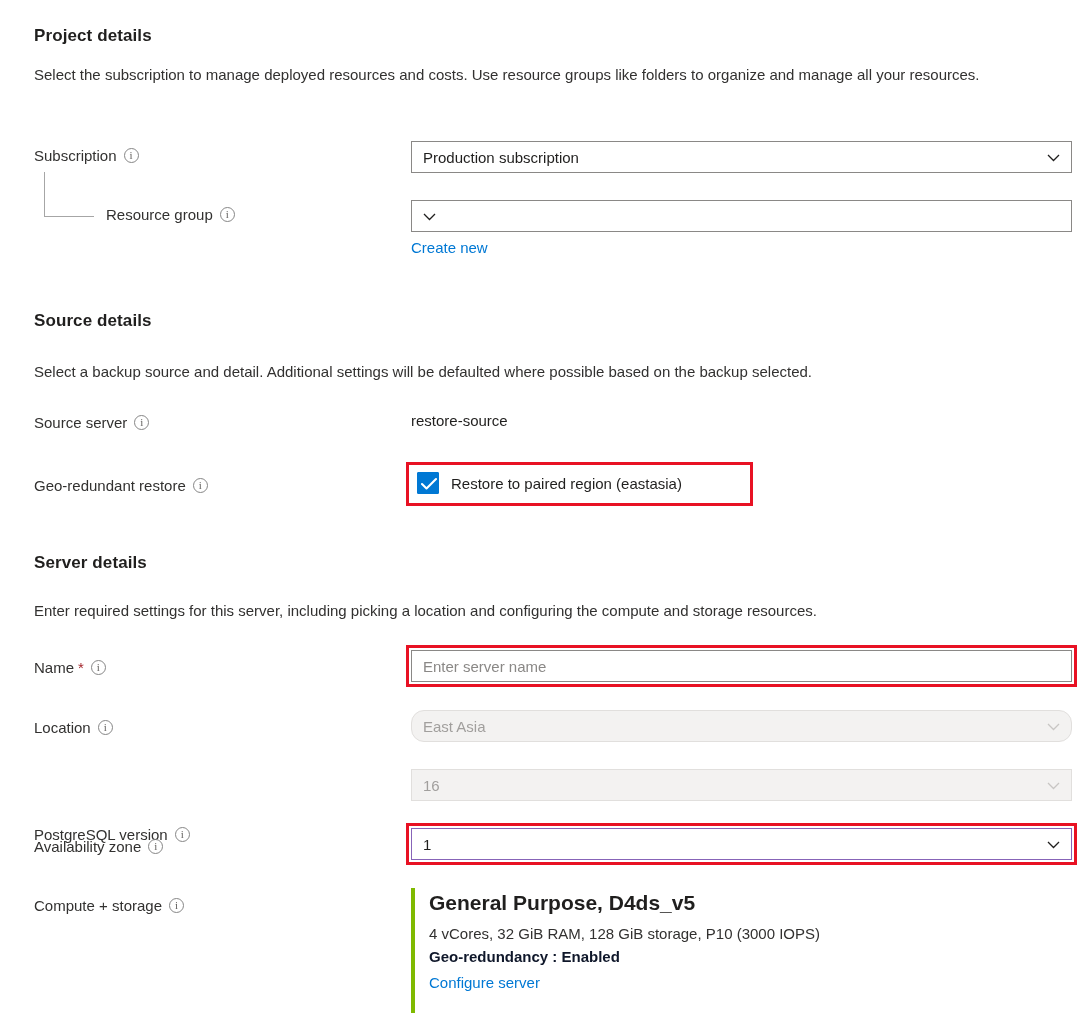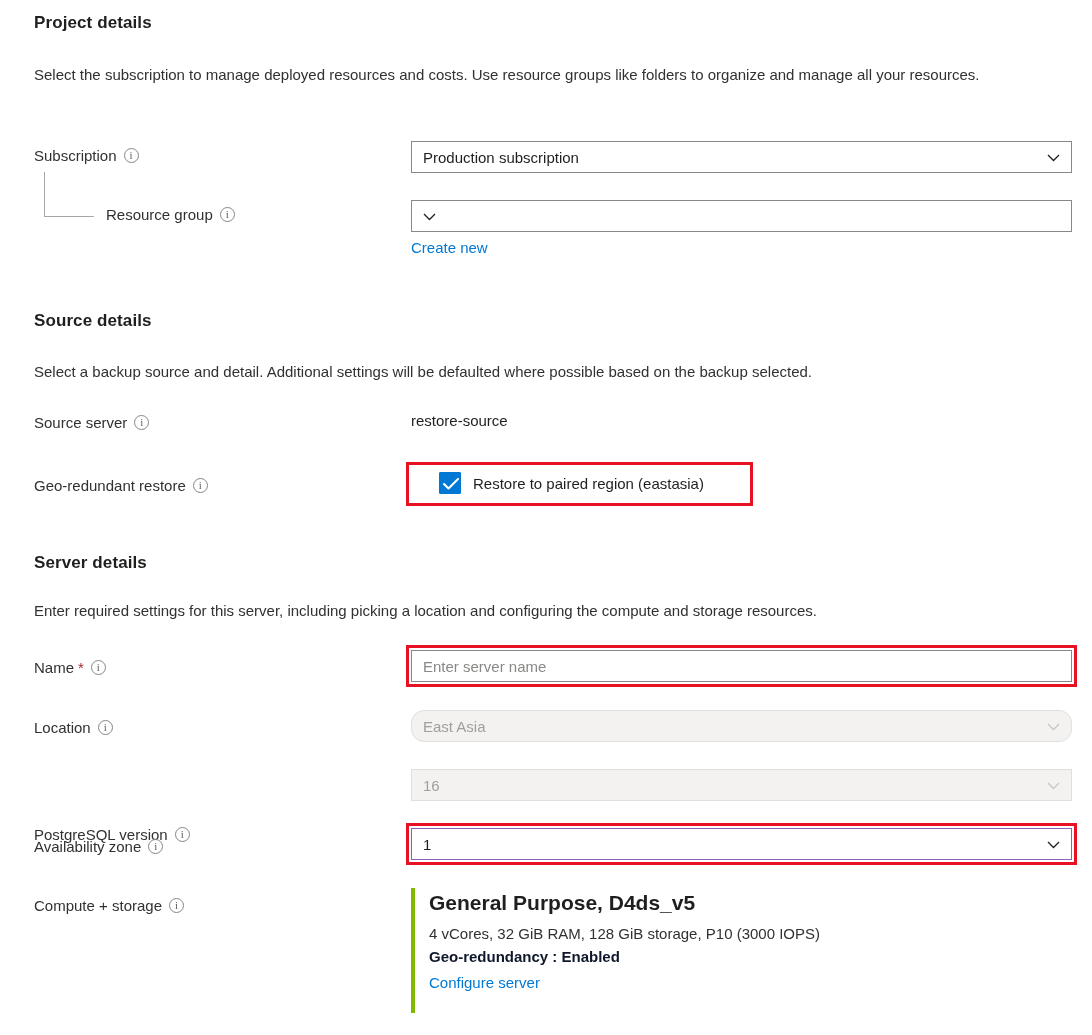--- a/index.html
+++ b/index.html
@@ -111,21 +111,20 @@
     border: 3px solid #e81123;
     pointer-events: none;
   }
 
   
   .checkbox-wrap {
     position: absolute;
     display: flex;
     align-items: center;
     gap: 12px;
-    margin-left: 22px;
   }
   .checkbox {
     width: 22px; height: 22px;
     background: #0078d4;
     border: 1px solid #0078d4;
     flex: none;
     position: relative;
     border-radius: 1px;
   }
   .checkbox svg { position: absolute; left: 3px; top: 4px; }
@@ -174,21 +173,21 @@
     color: #0f172a;
     line-height: 1.45;
   }
   .compute-card .cc-link { display: inline-block; margin-top: 6px; }
 </style>
 </head>
 <body>
 
 <div class="page">
 
-  <div class="section-title" style="position:absolute; left:34px; top:13px;text-align:right;">Project details</div>
+  <div class="section-title" style="position:absolute; left:34px; top:26px;text-align:right;">Project details</div>
 
   <div class="section-desc" style="position:absolute; left:34px; top:64px;">Select the subscription to manage deployed resources and costs. Use resource groups like folders to organize and manage all your resources.</div>
 
   <div class="label" style="top:147px;">
     <span>Subscription</span>
     <span class="info-icon"></span>
   </div>
   <div class="field" style="top:141px;">
     <span class="val">Production subscription</span>
     <span class="chevron">

